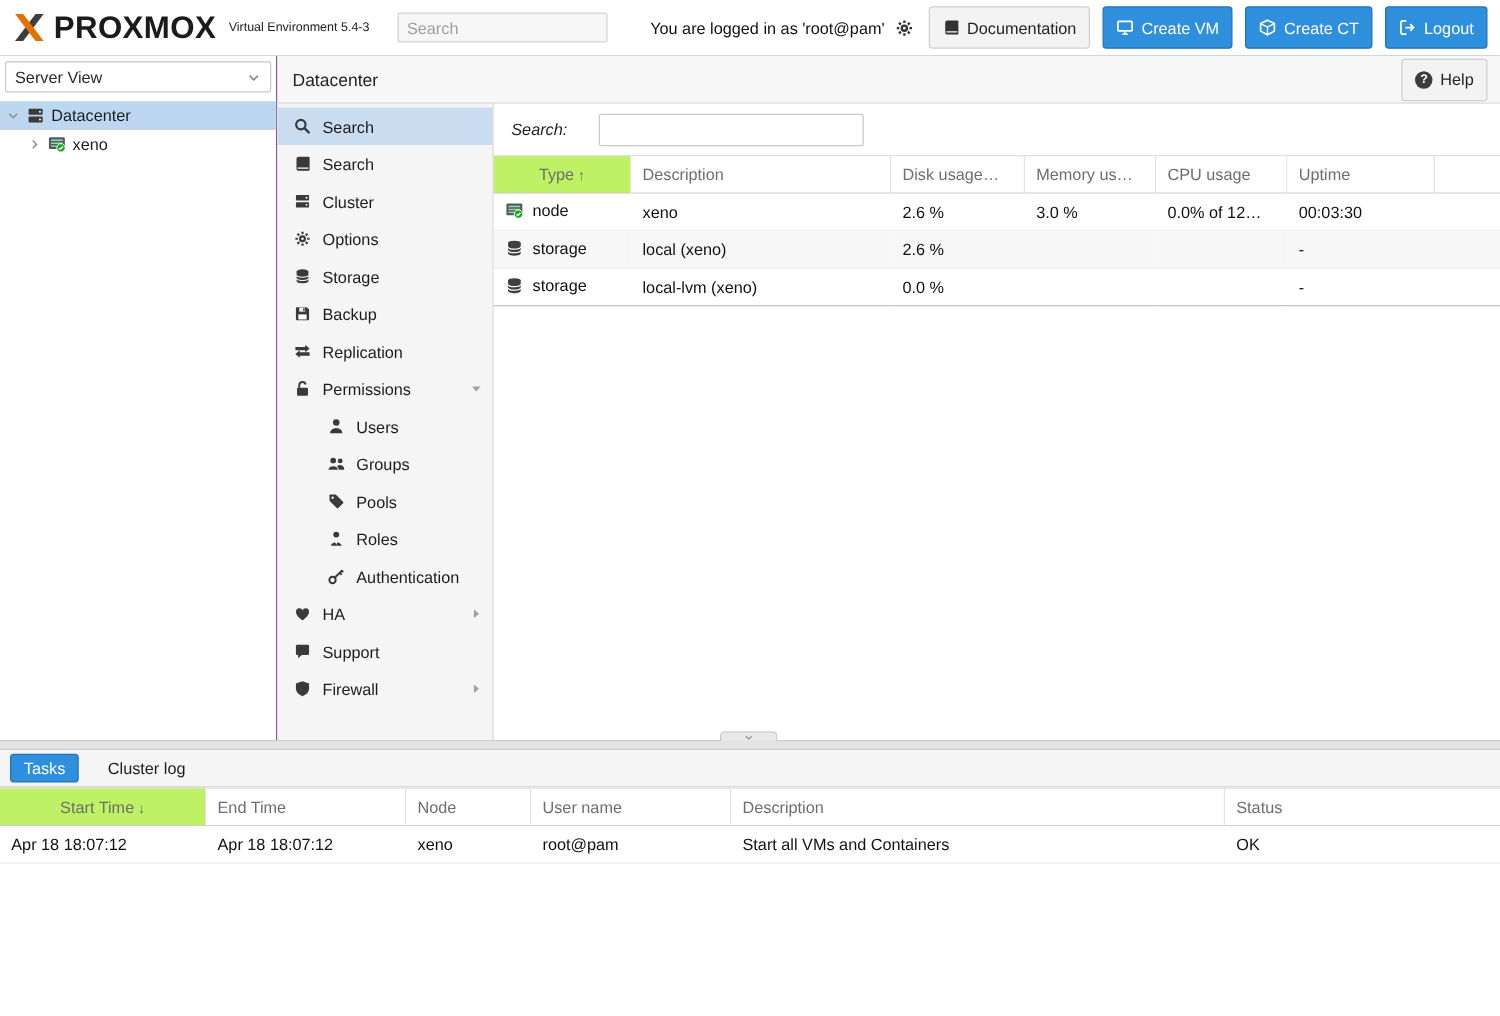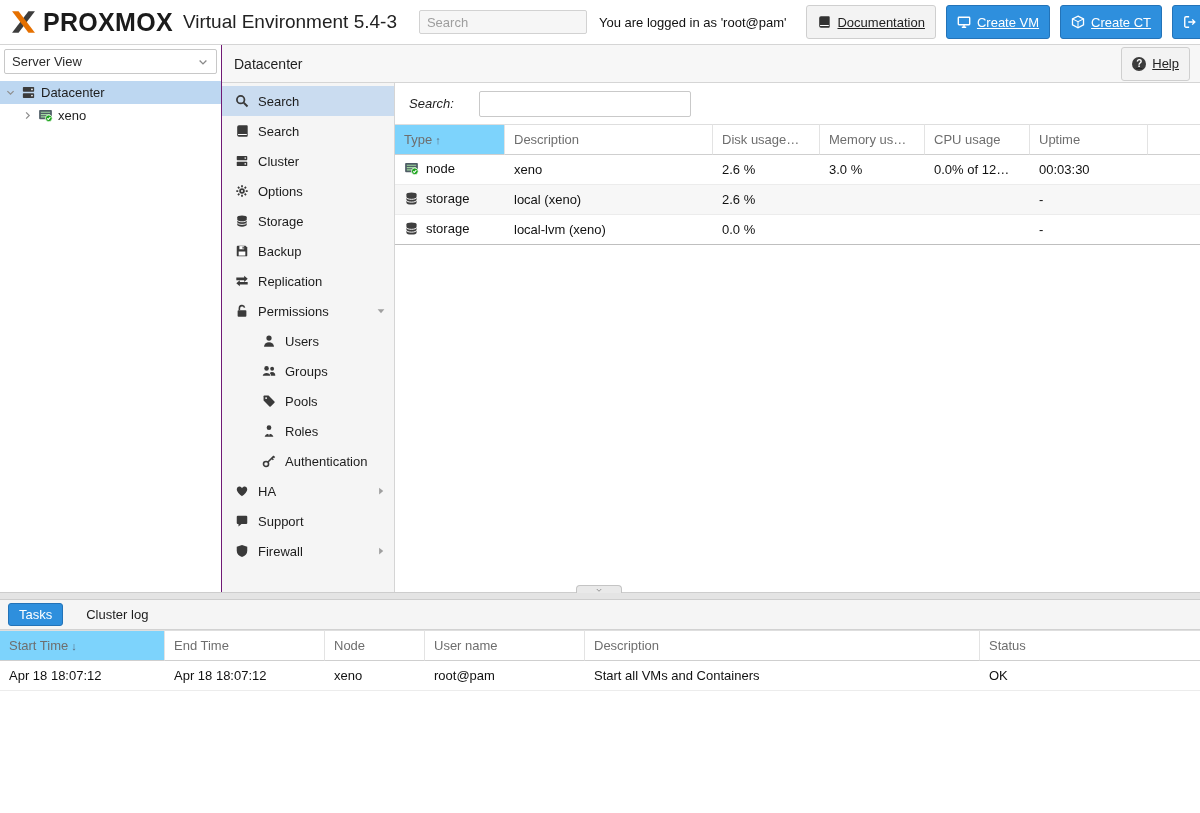--- a/index.html
+++ b/index.html
@@ -5,27 +5,27 @@
   *{box-sizing:border-box;margin:0;padding:0;}
   html,body{width:1200px;height:813px;}
   body{font-family:"Liberation Sans",sans-serif;font-size:13px;color:#1d1d1d;background:#fff;overflow:hidden;display:flex;flex-direction:column;}
   button{cursor:default;}
   svg{display:inline-block;vertical-align:middle;}
 
   
   .hdr{height:45px;flex:0 0 45px;display:flex;align-items:center;padding:0 10px;border-bottom:1px solid #d5d5d5;background:#fff;gap:6px;}
   .logo-svg{width:27px;height:24px;flex:0 0 27px;}
   .brand{font-size:25px;font-weight:bold;letter-spacing:.3px;color:#1b1b1b;}
-  .subtitle{font-size:19px;color:#222;margin-left:4px;white-space:nowrap;}
+  .subtitle{font-size:10px;color:#222;margin-left:4px;white-space:nowrap;}
   .hdr-search{width:168px;height:24px;border:1px solid #d2d2d2;background:#f6f6f6;border-radius:2px;padding:0 7px;margin-left:16px;font:inherit;color:#333;}
   .hdr-search::placeholder{color:#9e9e9e;}
   .spacer{flex:1;}
   .login{white-space:nowrap;color:#111;}
   .hdr-gear{width:15px;height:15px;color:#333;margin:0 6px 0 2px;}
-  .btn{display:inline-flex;align-items:center;gap:6px;height:26px;padding:16px 10px;border-radius:3px;font:inherit;font-size:13px;white-space:nowrap;text-decoration:underline;}
+  .btn{display:inline-flex;align-items:center;gap:6px;height:26px;padding:16px 10px;border-radius:3px;font:inherit;font-size:13px;white-space:nowrap;}
   .btn svg{width:14px;height:14px;}
   .btn-light{background:#f3f3f3;border:1px solid #cfcfcf;color:#222;}
   .btn-blue{background:#2e8fdd;border:1px solid #2373b8;color:#fff;margin-left:4px;}
   .qmark{width:14px;height:14px;border-radius:50%;background:#3c3c3c;color:#fff;font-size:10px;font-weight:bold;display:inline-flex;align-items:center;justify-content:center;}
 
   
   .main-row{flex:1 1 auto;display:flex;min-height:0;}
   .tree-panel{width:222px;flex:0 0 222px;background:#fff;border-right:1px solid #701a75;display:flex;flex-direction:column;}
   .combo{margin:4px;height:25px;border:1px solid #c8c8c8;border-radius:2px;background:#fff;display:flex;align-items:center;justify-content:space-between;padding:0 7px;color:#2b2b2b;}
   .combo svg{width:12px;height:12px;color:#8a8a8a;}
@@ -48,21 +48,21 @@
   .mic{width:14px;height:14px;color:#3a3a3a;flex:0 0 14px;}
   .mex{position:absolute;right:7px;width:12px;height:12px;color:#a0a0a0;}
   .work-area{flex:1;display:flex;flex-direction:column;min-width:0;background:#fff;}
   .search-row{height:41px;flex:0 0 41px;display:flex;align-items:center;justify-content:flex-start;gap:25px;padding:0 14px;font-style:italic;}
   .filter-input{width:212px;height:26px;border:1px solid #c9c9c9;border-radius:2px;font:inherit;padding:0 6px;}
 
   
   table.grid{width:100%;border-collapse:separate;border-spacing:0;table-layout:fixed;}
   .grid th{height:31px;font-weight:normal;text-align:left;color:#6e6e6e;padding:0 9px;background:#fff;border-top:1px solid #dedede;border-bottom:1px solid #cfcfcf;border-right:1px solid #e3e3e3;overflow:hidden;white-space:nowrap;text-overflow:ellipsis;}
   .grid th:last-child{border-right:none;}
-  .grid th.sorted{background:#7dd3fc;}
+  .grid th.sorted{background:#bef264;text-align:center;}
   .grid th .sort{color:#5a6b7d;font-size:11px;}
   .grid td{height:30px;padding:0 9px;border-bottom:1px solid #ececec;white-space:nowrap;overflow:hidden;color:#111;background:#fff;}
   .grid tbody tr:nth-child(even) td{background:#f7f7f7;}
   #resources tbody tr:last-child td{border-bottom:1px solid #bfbfbf;}
   .cellflex{display:inline-flex;align-items:center;gap:7px;}
   .cicon{width:15px;height:15px;color:#3f3f3f;}
 
   
   .splitter{height:8px;flex:0 0 8px;background:#e4e4e4;border-top:1px solid #cdcdcd;border-bottom:1px solid #cdcdcd;position:relative;}
   .grip{position:absolute;left:576px;top:-8px;width:46px;height:8px;background:#e9e9e9;border:1px solid #c4c4c4;border-bottom:none;border-radius:4px 4px 0 0;display:flex;align-items:center;justify-content:center;}

